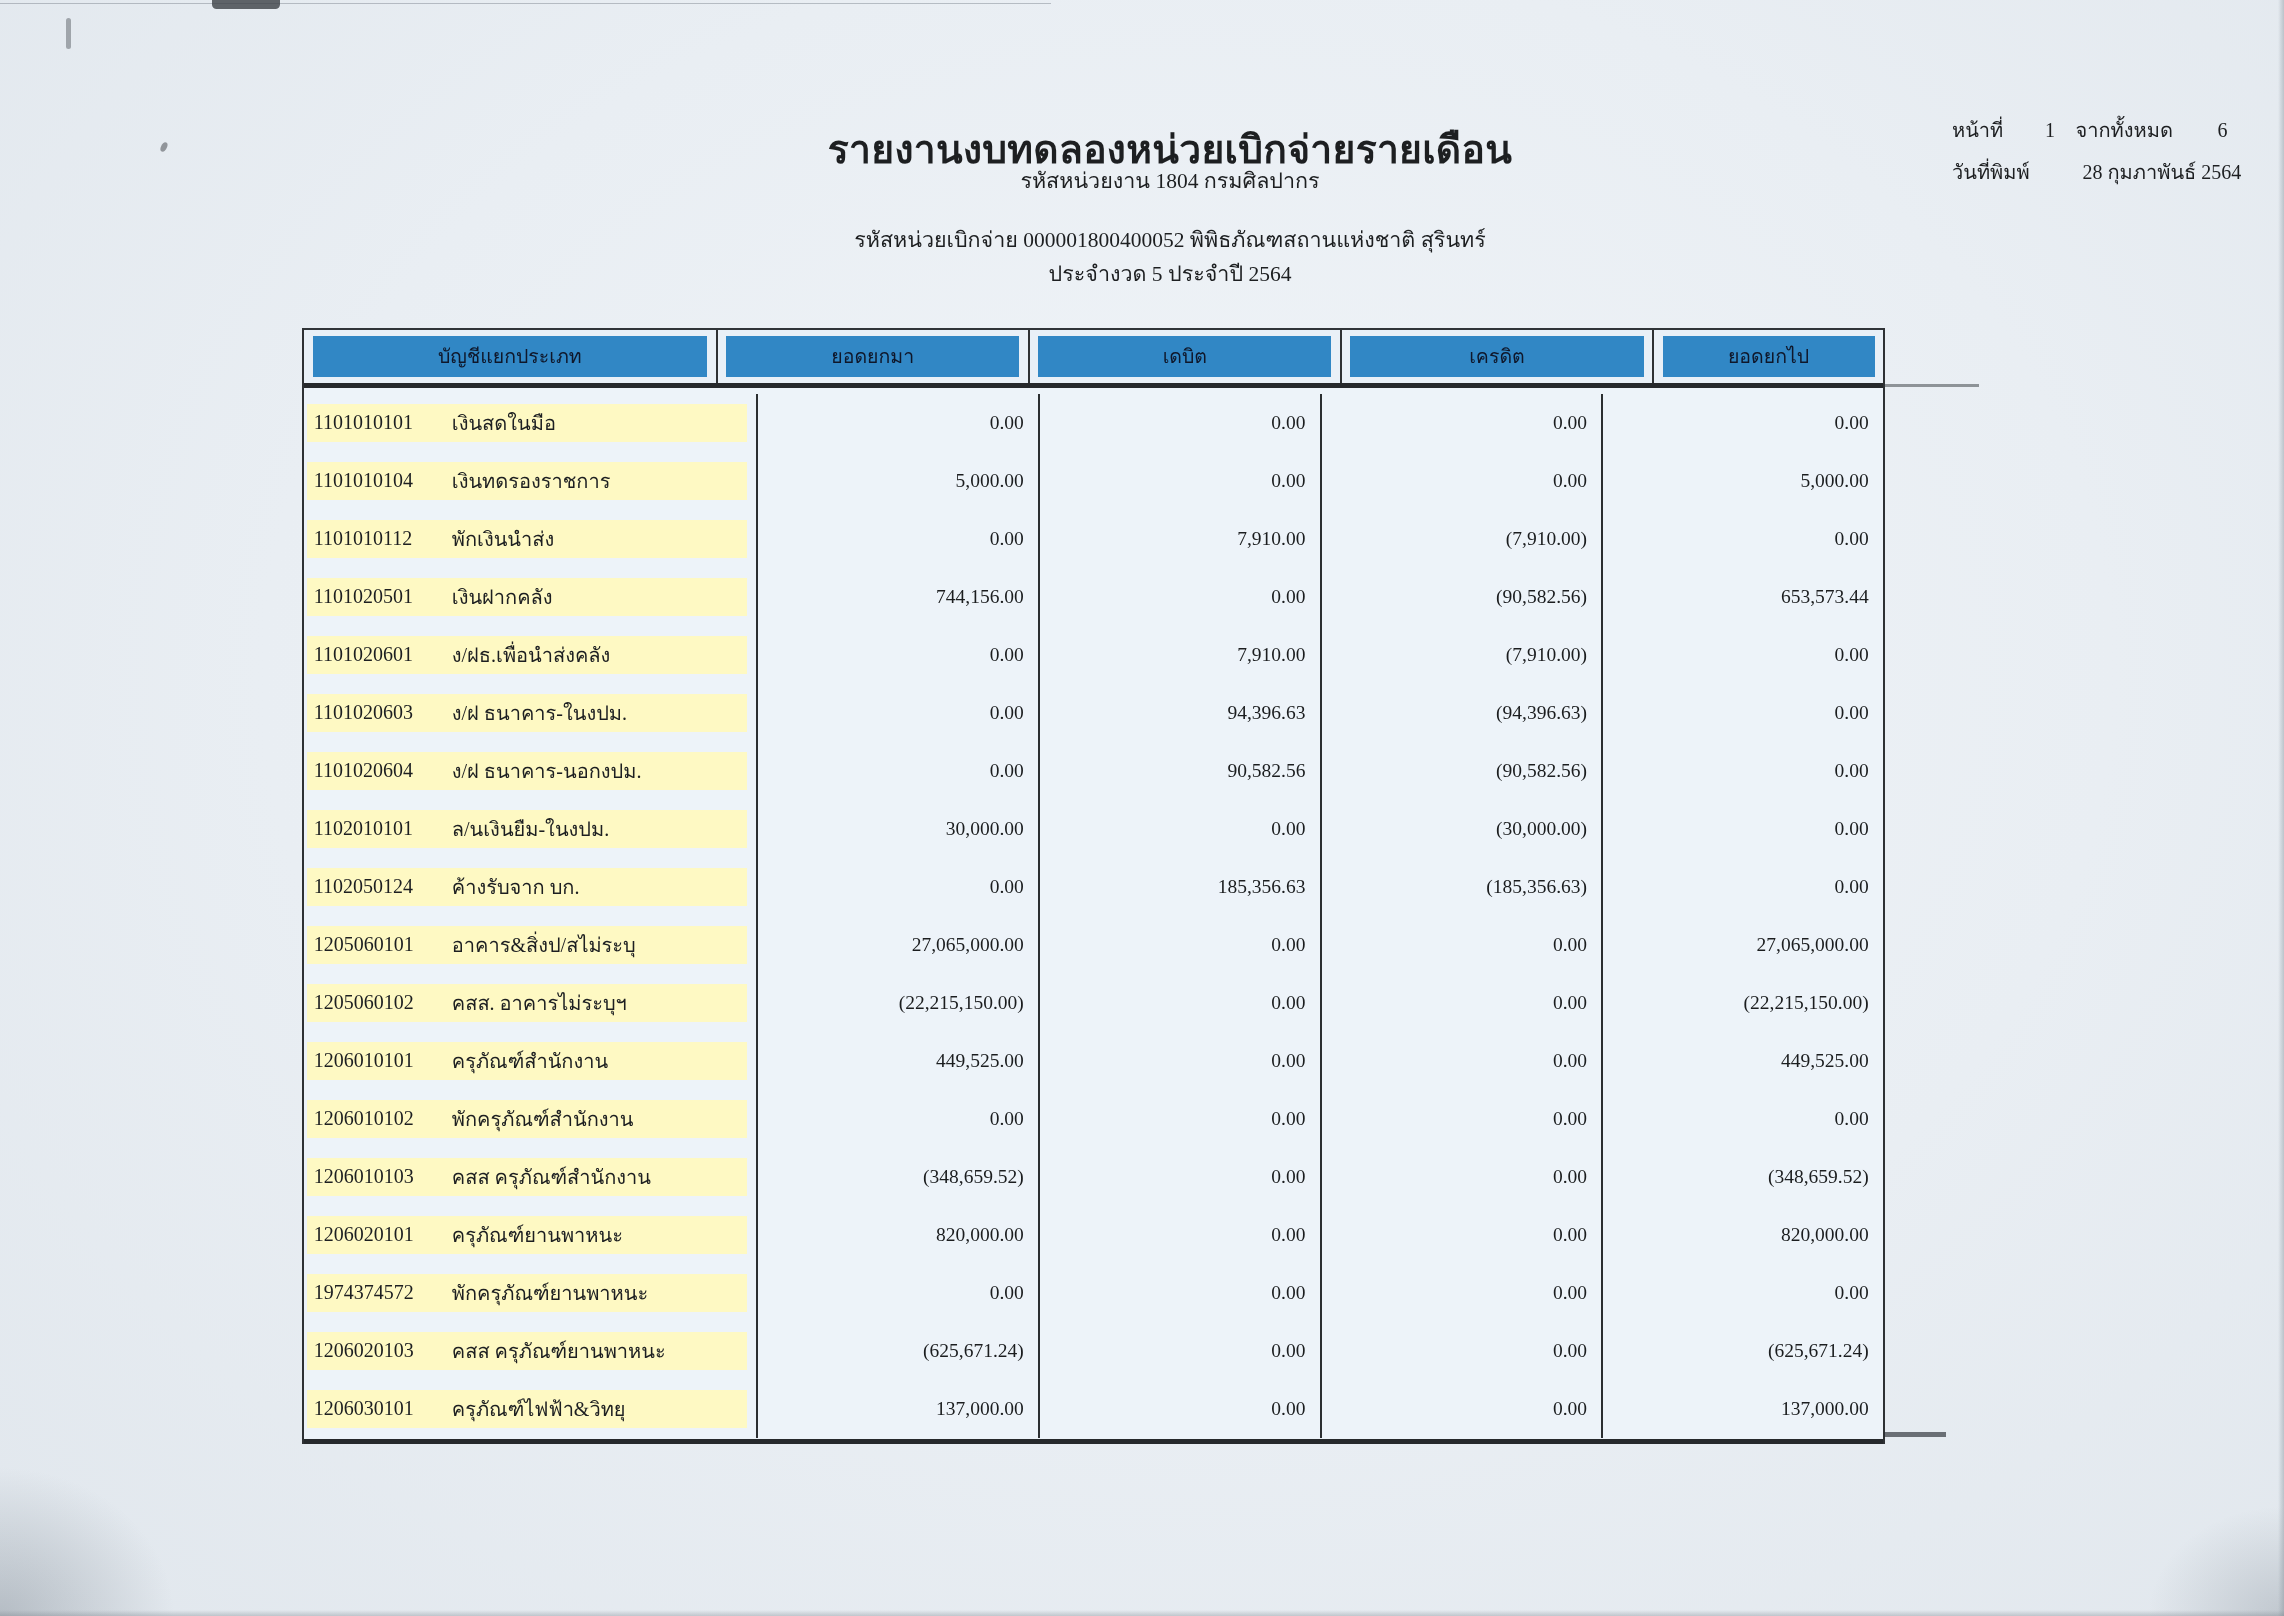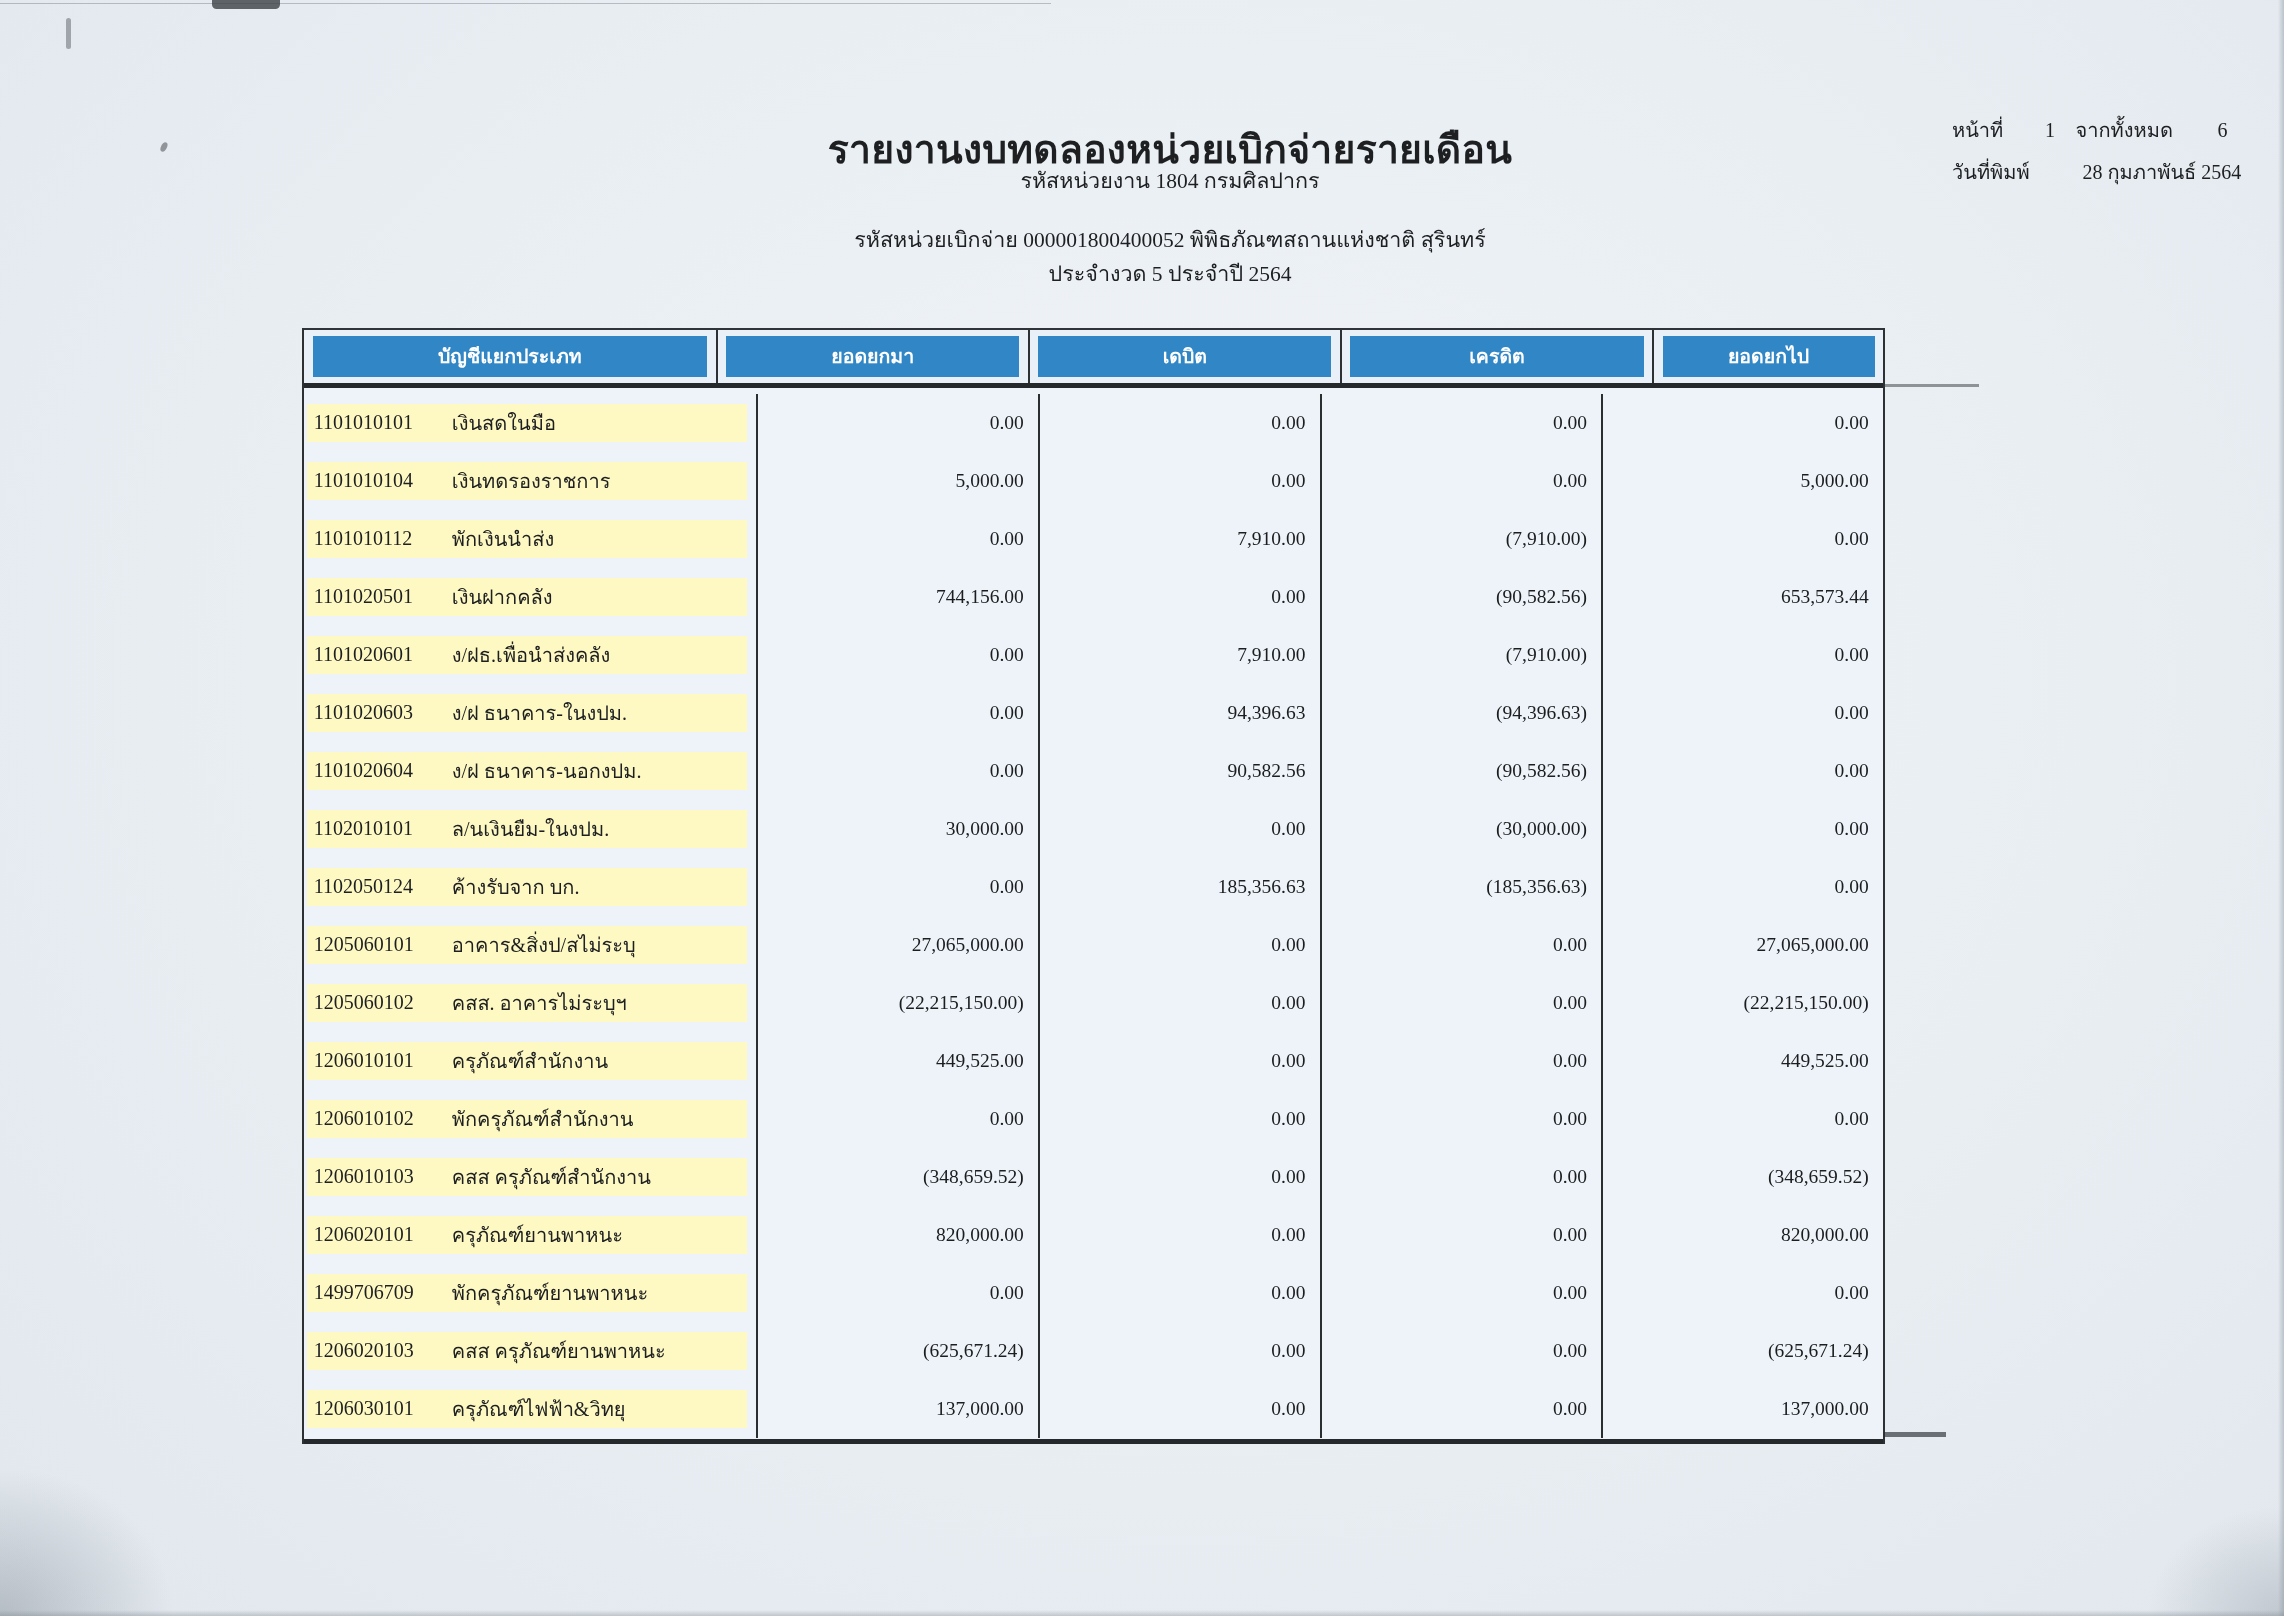--- a/index.html
+++ b/index.html
@@ -27,21 +27,21 @@
   .table{position:absolute;left:302px;top:328px;width:1583px;height:1116px;box-sizing:border-box;
          border-left:2px solid #2e3134;border-right:2px solid #2e3134;}
   .thead{position:relative;height:60px;box-sizing:border-box;display:flex;
          border-top:2.6px solid #303438;border-bottom:5.2px solid #26292c;background:#e9f0f7;}
   .th{position:relative;box-sizing:border-box;border-right:2px solid #2e3134;}
   .th.c1{width:455px;}
   .th.cn{width:340px;padding-left:33px;}
   .th.last{width:252px;border-right:none;}
   .th-box{position:absolute;left:8.5px;right:8.5px;top:5.9px;bottom:5.9px;background:#3187c5;
           display:flex;align-items:center;justify-content:center;
-          font-size:19.5px;font-weight:700;color:#ffffff;}
+          font-size:19.5px;font-weight:400;color:#0f172a;}
   .tbody{position:relative;height:1056px;box-sizing:border-box;overflow:hidden;
          border-bottom:5.9px solid #26292c;background:#edf3f9;padding-top:5.9px;}
   .row{display:flex;height:58px;}
   .cell{box-sizing:border-box;border-right:2px solid #2b2e31;display:flex;align-items:center;}
   .cell.c1{width:455px;}
   .cell.num{width:282px;justify-content:flex-end;padding-right:14.3px;font-size:19.5px;
             color:#1b1d1f;white-space:nowrap;}
   .cell.num.last{width:280px;border-right:none;}
   .bar{margin-left:3.3px;width:440px;height:38px;background:#fef9c3;display:flex;
        align-items:center;font-size:20px;white-space:nowrap;}
@@ -285,21 +285,21 @@
             </div>
           </div>
           <div class="cell num">820,000.00</div>
           <div class="cell num">0.00</div>
           <div class="cell num">0.00</div>
           <div class="cell num last">820,000.00</div>
         </div>
         <div class="row">
           <div class="cell c1">
             <div class="bar">
-              <span class="code">1499706709</span>
+              <span class="code">1974374572</span>
               <span class="name">พักครุภัณฑ์ยานพาหนะ</span>
             </div>
           </div>
           <div class="cell num">0.00</div>
           <div class="cell num">0.00</div>
           <div class="cell num">0.00</div>
           <div class="cell num last">0.00</div>
         </div>
         <div class="row">
           <div class="cell c1">

